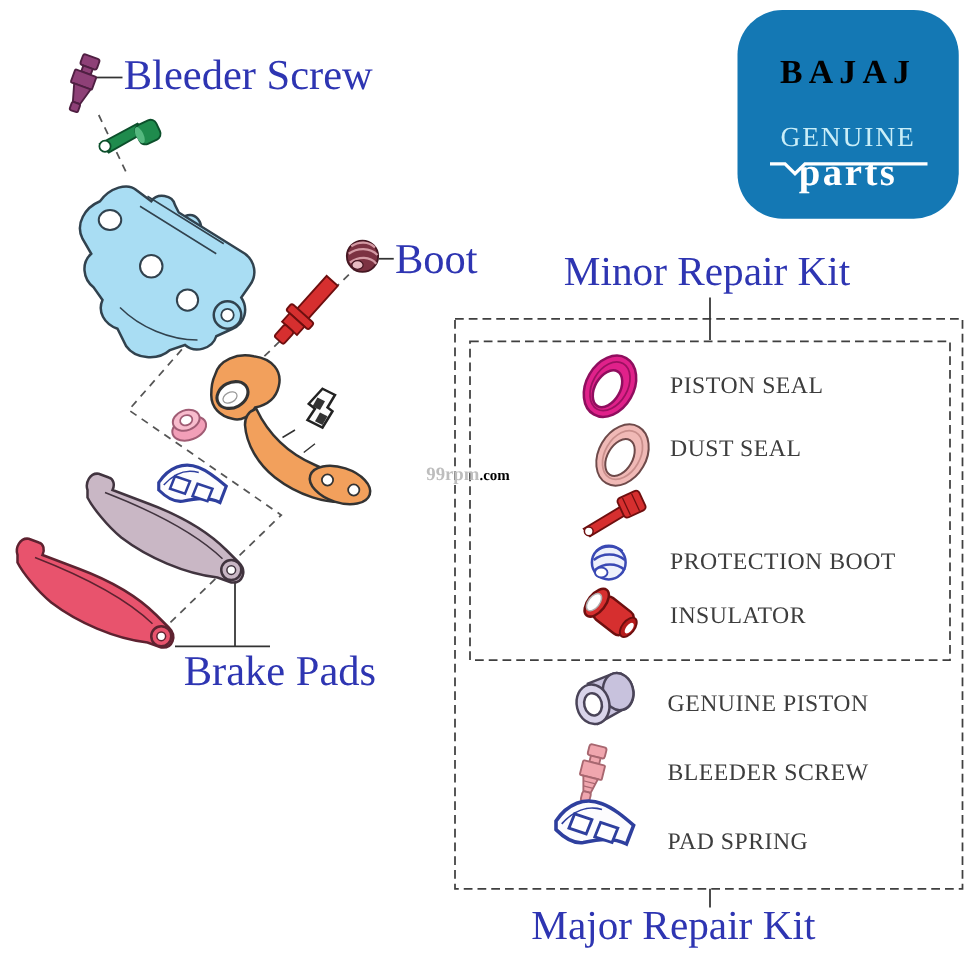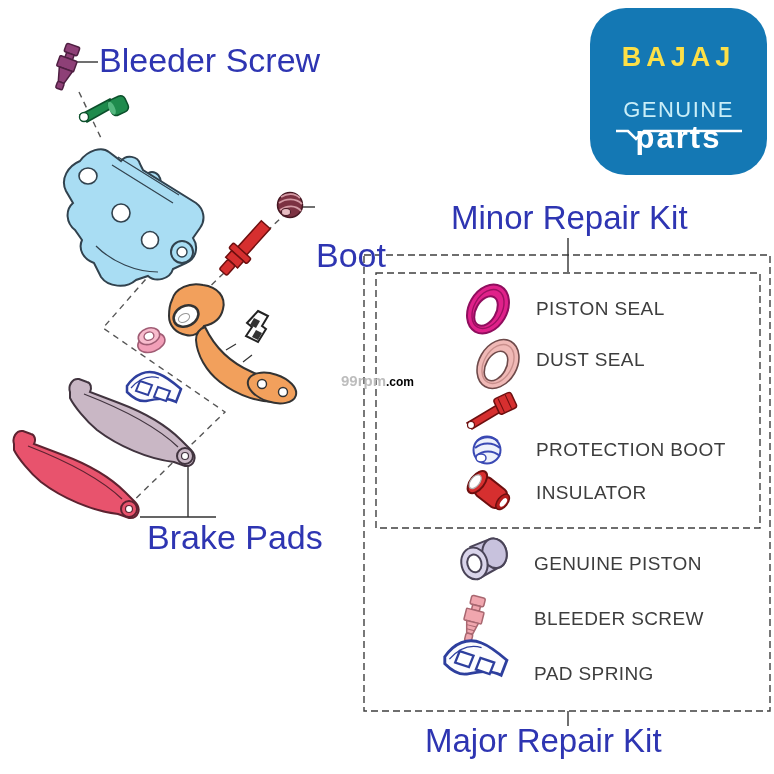--- a/index.html
+++ b/index.html
@@ -1,29 +1,29 @@
 <!DOCTYPE html>
 <html><head>
 <meta charset="utf-8">
 <style>
   html,body{margin:0;padding:0;background:#fff;}
   #canvas{position:relative;width:774px;height:774px;background:#ffffff;overflow:hidden;
-          font-family:Liberation Sans, sans-serif;}
+          font-family:Liberation Serif, serif;}
   .abs{position:absolute;}
   svg{display:block;}
   .callout{font-size:34px;line-height:1.05;color:#2e35b2;white-space:nowrap;}
   .kit-title{font-size:33px;line-height:1.05;color:#2e35b2;white-space:nowrap;}
   .item-label{font-size:19px;line-height:1.1;color:#3d3d3d;letter-spacing:.4px;white-space:nowrap;}
   .watermark{font-size:15px;line-height:1;white-space:nowrap;font-weight:bold;}
   .watermark .wm-gray{color:#bdbdbd;}
   .watermark .wm-blue{color:#000000;font-size:12px;}
   
   .logo{position:absolute;left:590px;top:8px;width:177px;height:167px;background:#1478b4;
         border-radius:36px;text-align:center;}
-  .logo-bajaj{margin-top:34px;font-size:27px;font-weight:bold;letter-spacing:5px;color:#fde047;}
+  .logo-bajaj{margin-top:34px;font-size:27px;font-weight:bold;letter-spacing:5px;color:#000000;}
   .logo-genuine{margin-top:24px;font-size:22px;letter-spacing:1.5px;color:#c9eef8;}
   .logo-parts{margin-top:-3px;font-size:31px;font-weight:bold;letter-spacing:2px;color:#ffffff;}
   .logo-underline{position:absolute;left:24px;top:120px;}
 </style>
 </head>
 <body>
 
 <div id="canvas">
 
   <svg class="abs" style="left:0;top:0;" width="774" height="774" viewBox="0 0 774 774">
@@ -202,21 +202,21 @@
       <path d="M-5,6 L5,6 M-4,10 L4,10" stroke="#a86770" stroke-width="1"></path>
     </g>
 
     <g>
       <use href="#spring-shape" transform="translate(477,666) scale(1.15)"></use>
     </g>
   </svg>
 
   <div class="abs callout" style="left:99px;top:43px;">Bleeder Screw</div>
 
-  <div class="abs callout" style="left:316px;top:190px;margin-top:48px;">Boot</div>
+  <div class="abs callout" style="left:316px;top:190px;">Boot</div>
 
   <div class="abs callout" style="left:147px;top:520px;">Brake Pads</div>
 
   <div class="abs kit-title" style="left:451px;top:201px;text-align:right;">Minor Repair Kit</div>
 
   <div class="abs kit-title" style="left:425px;top:724px;">Major Repair Kit</div>
 
   <div class="abs item-label" style="left:536px;top:299px;">PISTON SEAL</div>
   <div class="abs item-label" style="left:536px;top:350px;">DUST SEAL</div>
   <div class="abs item-label" style="left:536px;top:440px;">PROTECTION BOOT</div>

